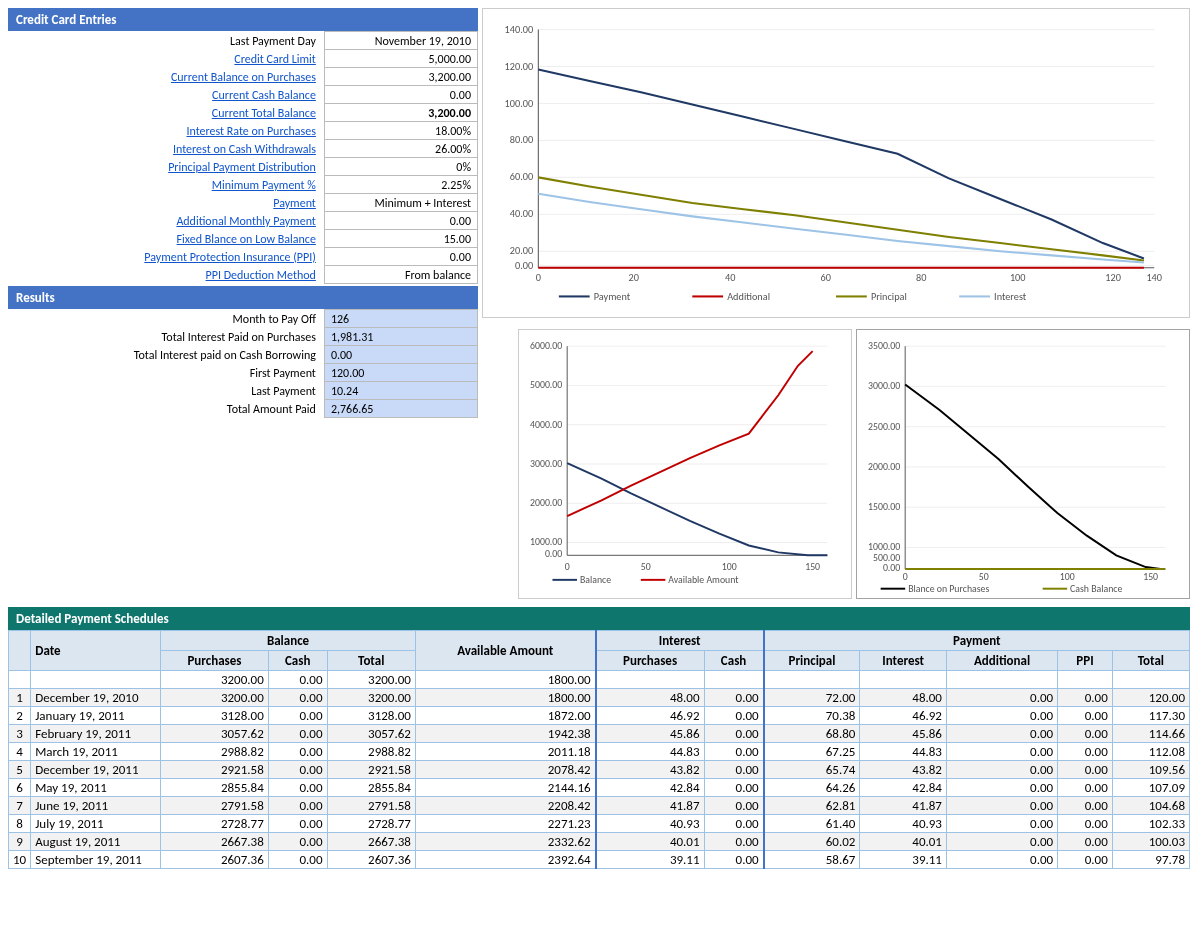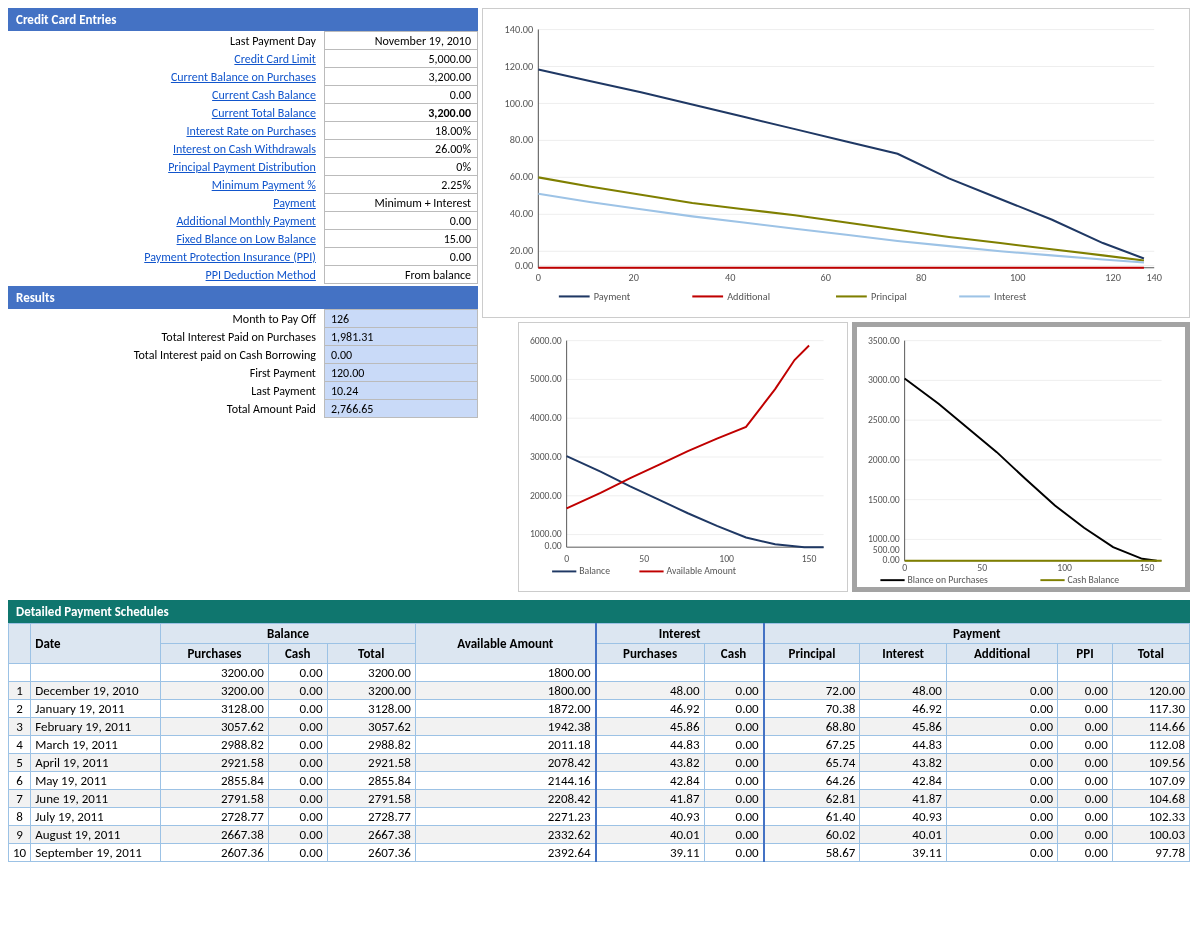--- a/index.html
+++ b/index.html
@@ -21,26 +21,26 @@
     .entries-table .value-cell { border: 1px solid #bbb; background: #fff; text-align: right; width: 150px; padding: 1px 6px; }
     .entries-table .value-cell.bold { font-weight: bold; }
     
     .results-section { margin-top: 2px; }
     .results-table { width: 100%; border-collapse: collapse; }
     .results-table td { padding: 2px 4px; font-size: 12px; }
     .results-table .label-cell { text-align: right; width: 310px; padding-right: 8px; color: #000; }
     .results-table .value-cell { border: 1px solid #bbb; background: #c9daf8; text-align: left; width: 150px; padding: 1px 6px; }
     
     
-    .right-panel { flex: 1; display: flex; flex-direction: column; gap: 4px; }
+    .right-panel { flex: 1; display: flex; flex-direction: column; gap: 11px; }
     
     .chart-top { border: 1px solid #ccc; padding: 4px; height: 310px; position: relative; }
     .chart-bottom-row { display: flex; gap: 4px; padding-left: 36px; }
     .chart-bottom-left { border: 1px solid #ccc; padding: 4px; flex: 1; height: 270px; position: relative; }
-    .chart-bottom-right { border: 5px solid #a3a3a3; padding: 4px; flex: 1; height: 270px; position: relative; }
+    .chart-bottom-right { border: 1px solid #a3a3a3; padding: 4px; flex: 1; height: 270px; position: relative; }
     
     
     .chart-svg { width: 100%; height: 100%; }
     .axis-label { font-size: 10px; fill: #555; }
     .grid-line { stroke: #ddd; stroke-width: 0.5; }
     
     
     .bottom-section { margin-top: 4px; }
     .detail-header { background: #0f766e; color: white; font-weight: bold; font-size: 13px; padding: 4px 8px; }
     
@@ -398,21 +398,21 @@
     <td class="col-divider">44.83</td>
     <td>0.00</td>
     <td class="col-divider">67.25</td>
     <td>44.83</td>
     <td>0.00</td>
     <td>0.00</td>
     <td>112.08</td>
   </tr>
             <tr>
     <td class="row-num">5</td>
-    <td class="date-cell">April 19, 2011</td>
+    <td class="date-cell">December 19, 2011</td>
     <td>2921.58</td>
     <td>0.00</td>
     <td>2921.58</td>
     <td>2078.42</td>
     <td class="col-divider">43.82</td>
     <td>0.00</td>
     <td class="col-divider">65.74</td>
     <td>43.82</td>
     <td>0.00</td>
     <td>0.00</td>

